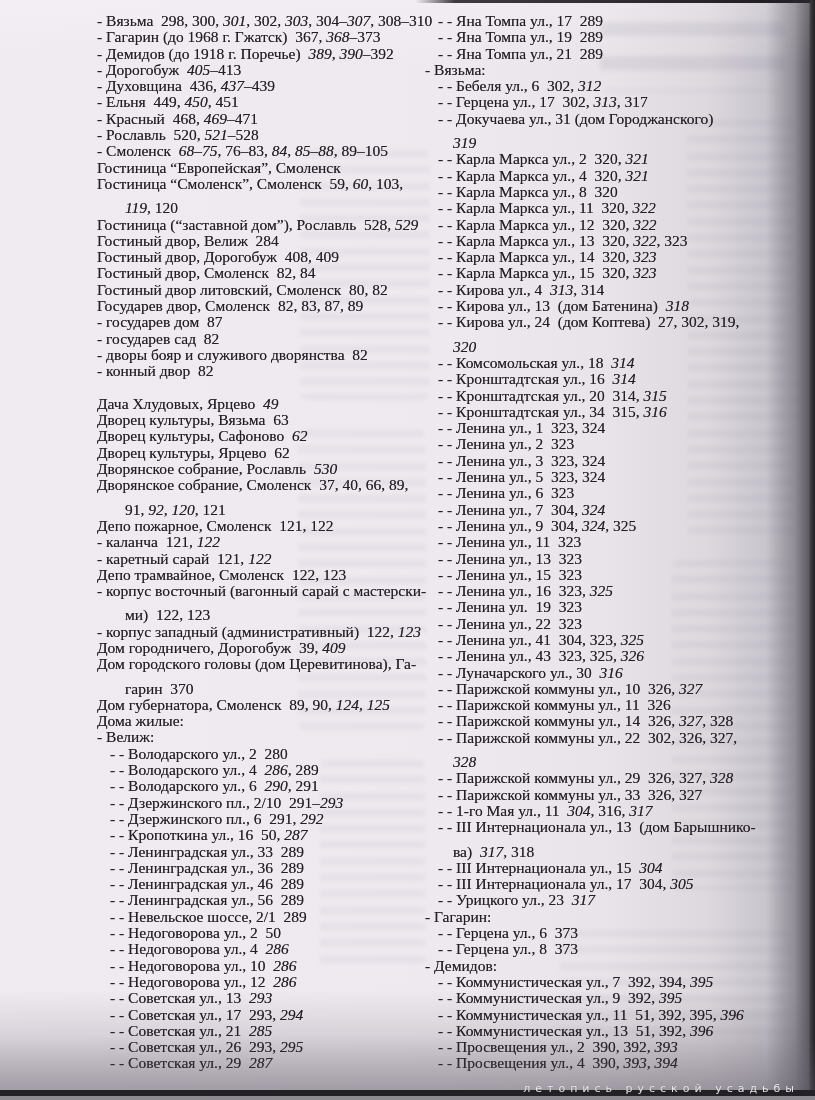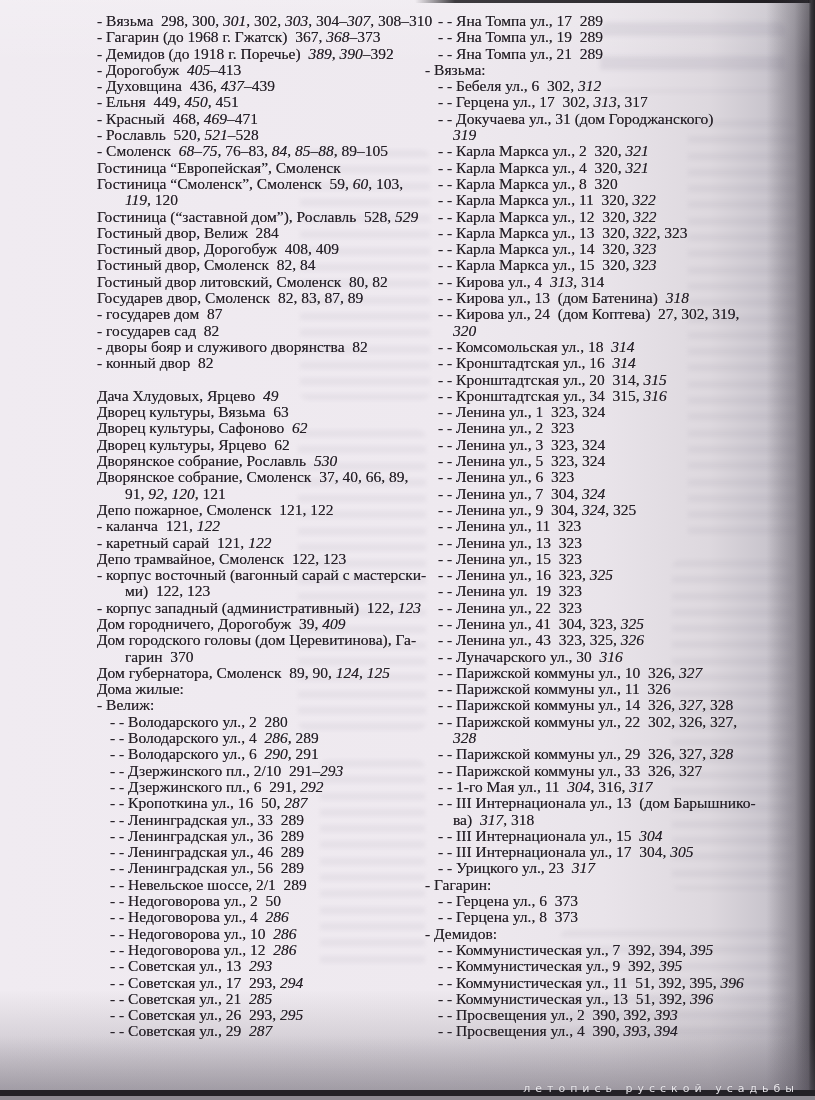--- a/index.html
+++ b/index.html
@@ -19,21 +19,21 @@
   .col{
     position:absolute; top:13px;
     font-size:15.5px; line-height:16.3px; color:var(--ink);
     white-space:pre; text-shadow:0 0 .5px rgba(36,31,38,.65);
   }
   #col-left{left:97px; width:348px;}
   #col-right{left:425px; width:366px;}
   .ln{height:16.3px; overflow:visible;}
   .ln-a{padding-left:0;}
   .ln-b{padding-left:13px;}
-  .ln-c{padding-left:28px;}
+  .ln-c{padding-left:28px;margin-top:8px;}
   .ln-blank{height:16.3px;}
   .it{font-style:italic;}
   
   .ghost{
     position:absolute; pointer-events:none;
     background:repeating-linear-gradient(180deg, rgba(128,122,142,.5) 0px, rgba(128,122,142,.5) 7px, rgba(128,122,142,0) 7px, rgba(128,122,142,0) 16.3px);
     filter:blur(2.2px); opacity:.16; border-radius:8px;
   }
   #ghost-title{ background:repeating-linear-gradient(180deg, rgba(110,104,130,.55) 0px, rgba(110,104,130,.55) 14px, rgba(110,104,130,0) 14px, rgba(110,104,130,0) 34px); opacity:.2;}
   

